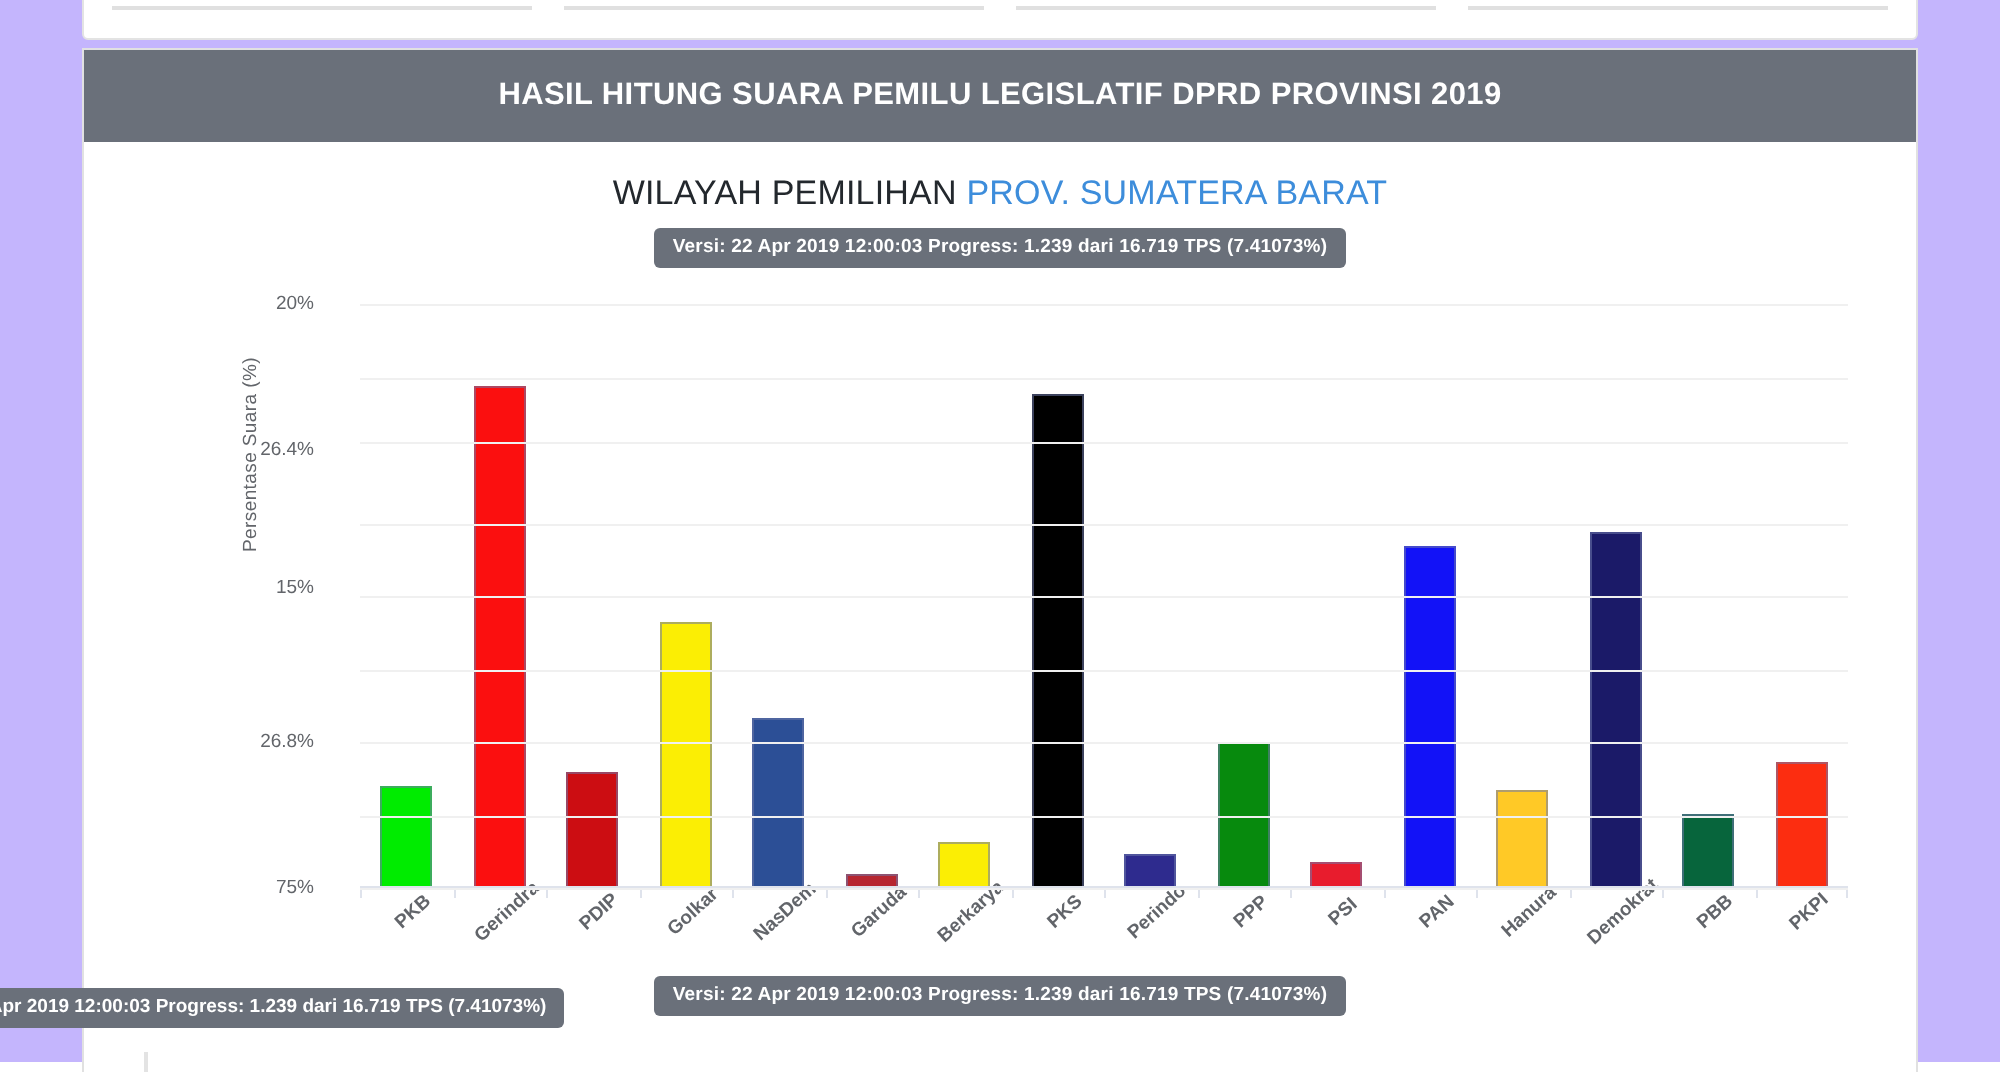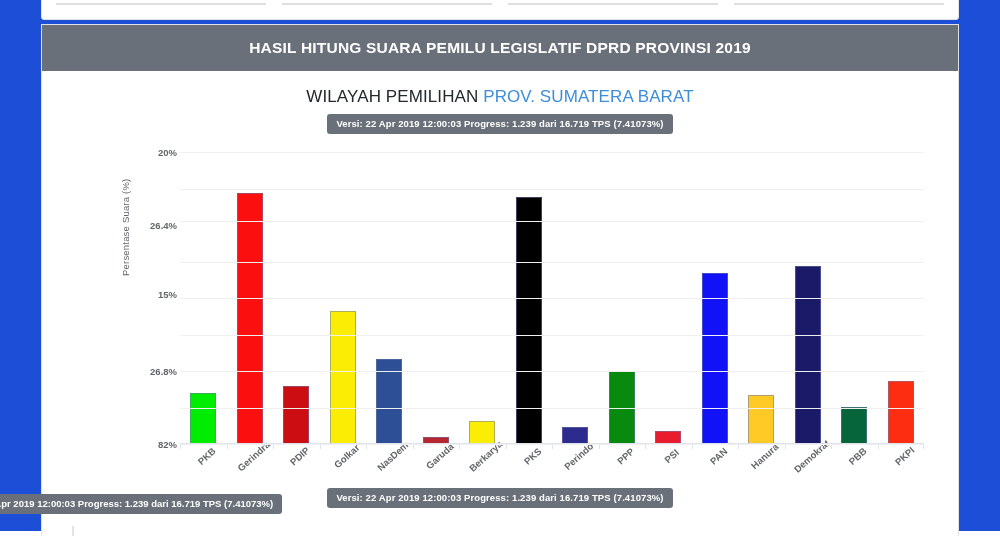--- a/index.html
+++ b/index.html
@@ -3,21 +3,21 @@
 <meta charset="utf-8">
 <style>
   * { box-sizing: border-box; }
   html, body {
     margin: 0; padding: 0;
     width: 1000px; height: 536px;
     background: #ffffff;
     font-family: "Liberation Sans", sans-serif;
     overflow: hidden;
   }
-  #root { position: relative; width: 1000px; height: 531px; background: #1d4ed8; }
+  #root { position: relative; width: 1000px; height: 531px; background: #c4b5fd; }
 
   
   .top-stub {
     position: absolute; left: 41px; top: -44px;
     width: 918px; height: 64px;
     background: #ffffff;
     border: 1px solid #e3e3e3;
     border-radius: 3px;
     display: flex; align-items: flex-end; gap: 16px;
     padding: 0 14px 14px 14px;
@@ -91,26 +91,26 @@
     position: absolute; left: 0; right: 0;
     height: 1px; background: #f0f0f0;
   }
   .axis-bottom {
     position: absolute; left: 0; right: 0; bottom: 0;
     height: 1px; background: #dfe3ec;
   }
   .ytick {
     position: absolute;
     right: 100%;
-    margin-right: 3px;
+    margin-right: 23px;
     transform: translateY(-50%);
     font-size: 9.5px;
     color: #62656a;
     white-space: nowrap;
-    font-weight: bold;
+    font-weight: normal;
   }
 
   .bars { position: absolute; inset: 0; display: flex; }
   .barcell {
     flex: 1 1 0;
     position: relative;
     display: flex; align-items: flex-end; justify-content: center;
   }
   .bar {
     width: 26px;
@@ -293,21 +293,21 @@
             <div class="gridline" style="top: 36.5px;">
               <div class="ytick" style="top: 36.5px;">26.4%</div>
             </div>
             <div class="gridline" style="top: 69px;">
               <div class="ytick" style="top: 73px;">15%</div>
             </div>
             <div class="gridline" style="top: 109.5px;">
               <div class="ytick" style="top: 109.5px;">26.8%</div>
             </div>
             <div class="gridline" style="top: 146px;">
-              <div class="ytick" style="top: 146px;">82%</div>
+              <div class="ytick" style="top: 146px;">75%</div>
             </div>
             <div class="gridline" style="top: 182.5px;">
               <div class="ytick" style="top: 182.5px;">7.5%</div>
             </div>
             <div class="gridline" style="top: 219px;"></div>
             <div class="gridline" style="top: 255.5px;"></div>
             <div class="gridline" style="top: 292px;"></div>
           </div>
       </div>
 

